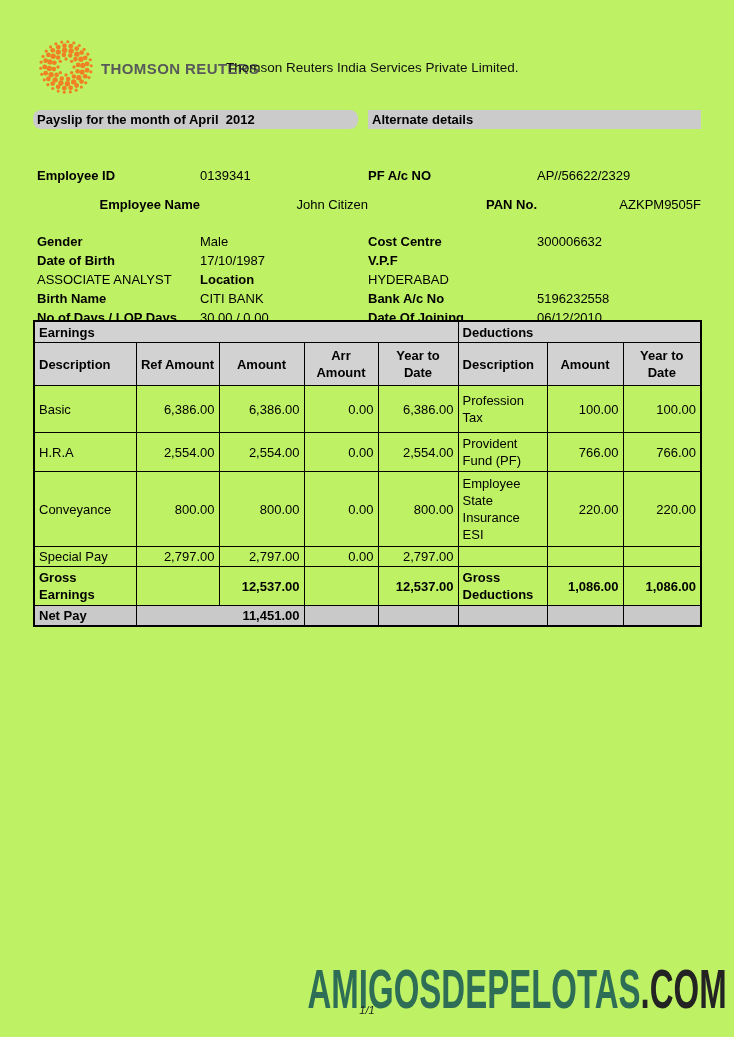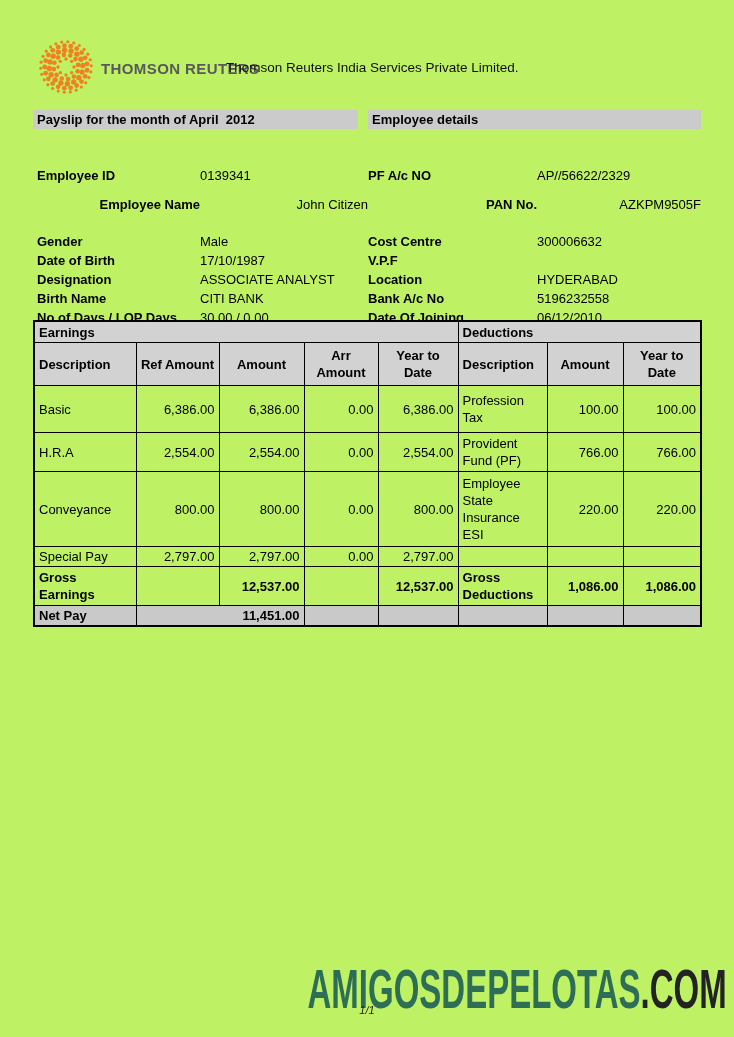--- a/index.html
+++ b/index.html
@@ -9,21 +9,21 @@
   
   .logo-svg{position:absolute;left:38px;top:38px;width:56px;height:58px;}
   .brand{position:absolute;left:101px;top:60px;font-size:15px;font-weight:bold;
          color:var(--brand-gray,#58595B);letter-spacing:.4px;}
   .company{position:absolute;left:226px;top:60px;font-size:13.5px;color:#101010;}
 
   
   .bar{position:absolute;top:110px;height:19px;background:var(--bar-gray,#CBCBCB);
        font-weight:bold;font-size:13px;line-height:19px;padding-left:4px;
        box-sizing:border-box;white-space:pre-wrap;}
-  #bar-left{left:33px;width:325px;}
+  #bar-left{left:33px;width:325px;border-radius:8px;}
   #bar-right{left:368px;width:333px;}
 
   
   .info{position:absolute;left:37px;top:131px;width:664px;font-size:13px;}
   .info-row{display:grid;grid-template-columns:163px 168px 169px 1fr;min-height:19px;line-height:17px;}
   .info-row.g1{margin-bottom:10px;margin-top:36px;}
   .info-row.g2{margin-bottom:18px;text-align:right;}
   .lbl{font-weight:bold;}
 
   
@@ -143,21 +143,21 @@
         <circle cx="50.96" cy="38.62" r="1.6"></circle>
         <circle cx="47.75" cy="43.81" r="1.6"></circle>
         <circle cx="43.39" cy="48.08" r="1.6"></circle>
         <circle cx="38.14" cy="51.18" r="1.6"></circle>
       </g>
   </svg>
   <span class="brand">THOMSON REUTERS</span>
   <span class="company">Thomson Reuters India Services Private Limited.</span>
 
   <div class="bar" id="bar-left">Payslip for the month of April  2012</div>
-  <div class="bar" id="bar-right">Employee details</div>
+  <div class="bar" id="bar-right">Alternate details</div>
 
   <div class="info">
     <div class="info-row g1">
       <span class="lbl">Employee ID</span>
       <span>0139341</span>
       <span class="lbl">PF A/c NO</span>
       <span>AP//56622/2329</span>
     </div>
     <div class="info-row g2">
       <span class="lbl">Employee Name</span>
@@ -171,21 +171,20 @@
       <span class="lbl">Cost Centre</span>
       <span>300006632</span>
     </div>
     <div class="info-row">
       <span class="lbl">Date of Birth</span>
       <span>17/10/1987</span>
       <span class="lbl">V.P.F</span>
       <span></span>
     </div>
     <div class="info-row">
-      <span class="lbl">Designation</span>
       <span>ASSOCIATE ANALYST</span>
       <span class="lbl">Location</span>
       <span>HYDERABAD</span>
     </div>
     <div class="info-row">
       <span class="lbl">Birth Name</span>
       <span>CITI BANK</span>
       <span class="lbl">Bank A/c No</span>
       <span>5196232558</span>
     </div>

